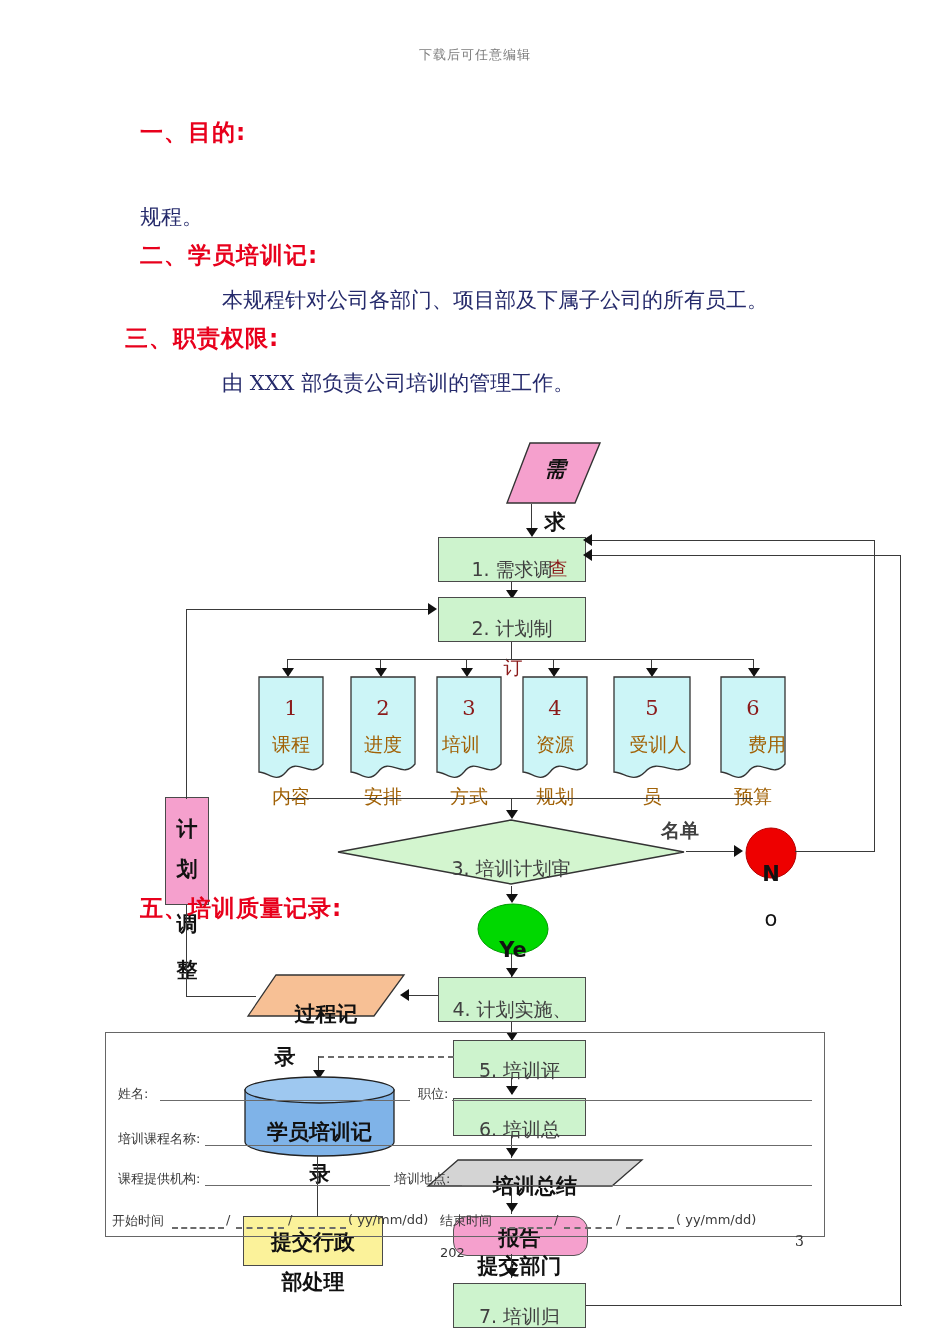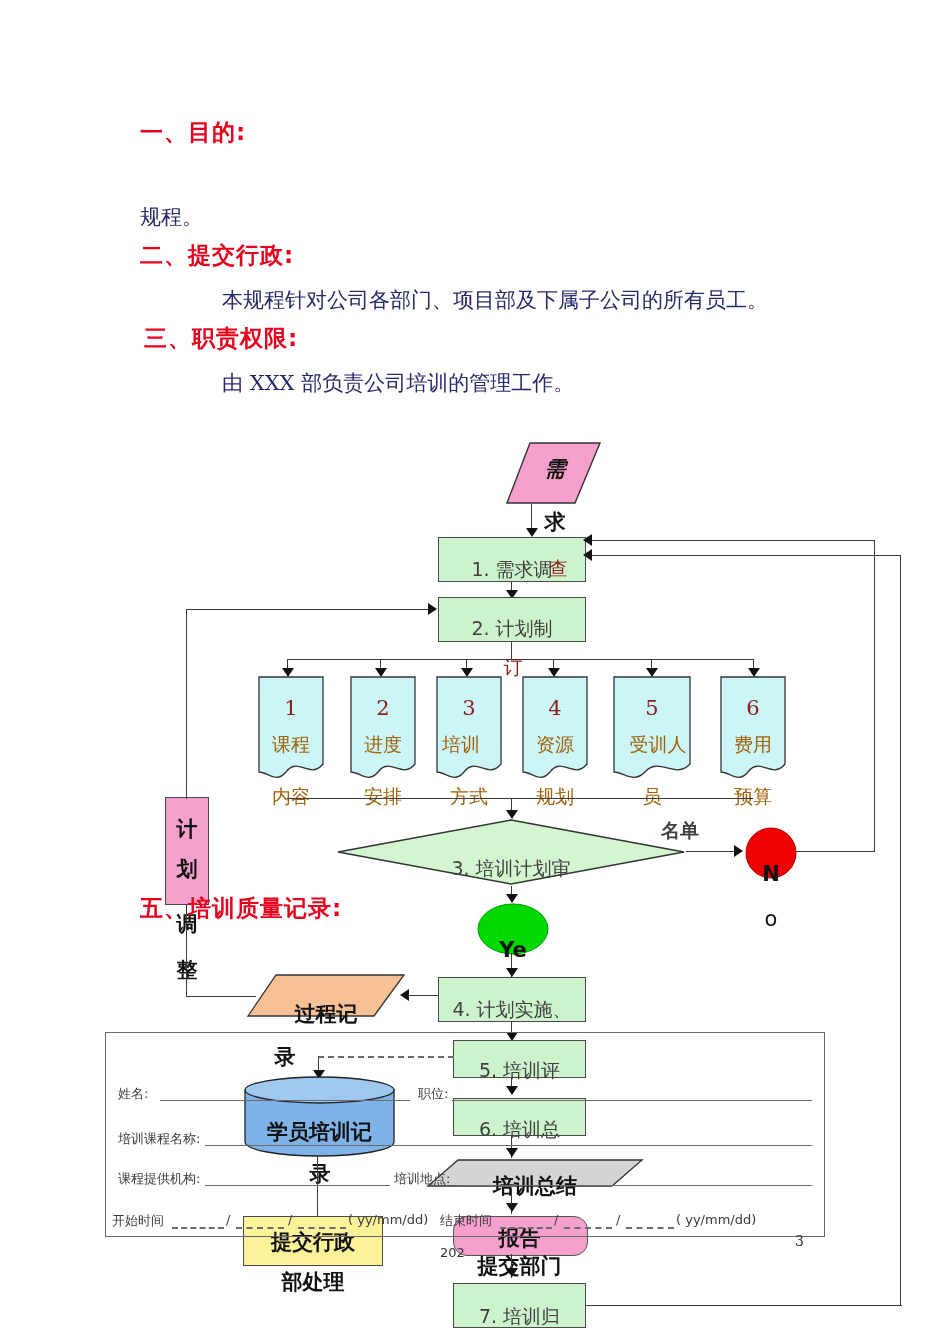--- a/index.html
+++ b/index.html
@@ -87,28 +87,29 @@
   .yearmark{
     position:absolute;color:#333;font-size:13px;
     font-family:"DejaVu Sans","Liberation Sans",sans-serif;
   }
 </style>
 </head>
 <body>
 
 <div class="page">
 
+  <div class="doc-header">下载后可任意编辑</div>
 
   <div class="heading" style="left:140px;top:117px;">一、目的:</div>
   <div class="para" style="left:140px;top:203px;">规程。</div>
 
-  <div class="heading" style="left:140px;top:240px;">二、提交行政:</div>
+  <div class="heading" style="left:140px;top:240px;">二、学员培训记:</div>
   <div class="para" style="left:222px;top:286px;">本规程针对公司各部门、项目部及下属子公司的所有员工。</div>
 
-  <div class="heading" style="left:144px;top:323px;">三、职责权限:</div>
+  <div class="heading" style="left:125px;top:323px;">三、职责权限:</div>
   <div class="para" style="left:222px;top:369px;">由 XXX 部负责公司培训的管理工作。</div>
 
 
   <div class="heading" style="left:140px;top:893px;z-index:30;">五、培训质量记录:</div>
 
   <div class="fc">
 
     <svg style="position:absolute;left:505px;top:441px;" width="100" height="70">
       <polygon points="25,2 95,2 70,62 2,62" fill="#f5a0cd" stroke="#333" stroke-width="1.4"></polygon>
     </svg>
@@ -188,21 +189,21 @@
       <div class="docnum" style="left:0;top:20px;">5</div>
       <div class="doclbl" style="left:0;top:56px;width:90px;">受训人</div>
     </div>
     <div class="doclbl" style="left:613px;top:784px;width:78px;">员</div>
 
     <div class="docshape" style="left:720px;top:676px;width:66px;height:105px;">
       <svg width="66" height="105">
           <path d="M1,1 L65,1 L65,88 C52,104 40,80 28,96 C18,108 10,96 1,96 Z" fill="#ccf5f7" stroke="#333" stroke-width="1.3"></path>
         </svg>
       <div class="docnum" style="left:0;top:20px;">6</div>
-      <div class="doclbl" style="left:0;top:56px;width:66px;">费用</div>
+      <div class="doclbl" style="left:0;top:56px;width:66px;text-align:right;">费用</div>
     </div>
     <div class="doclbl" style="left:720px;top:784px;width:66px;">预算</div>
 
     <div class="line hline" style="left:287px;top:798px;width:466px;"></div>
     <div class="line vline" style="left:511px;top:798px;height:18px;"></div>
     <div class="arrow-d" style="left:506px;top:810px;"></div>
 
     <svg style="position:absolute;left:336px;top:818px;" width="350" height="68">
       <polygon points="175,2 348,34 175,66 2,34" fill="#d3f5cf" stroke="#333" stroke-width="1.4"></polygon>
     </svg>

